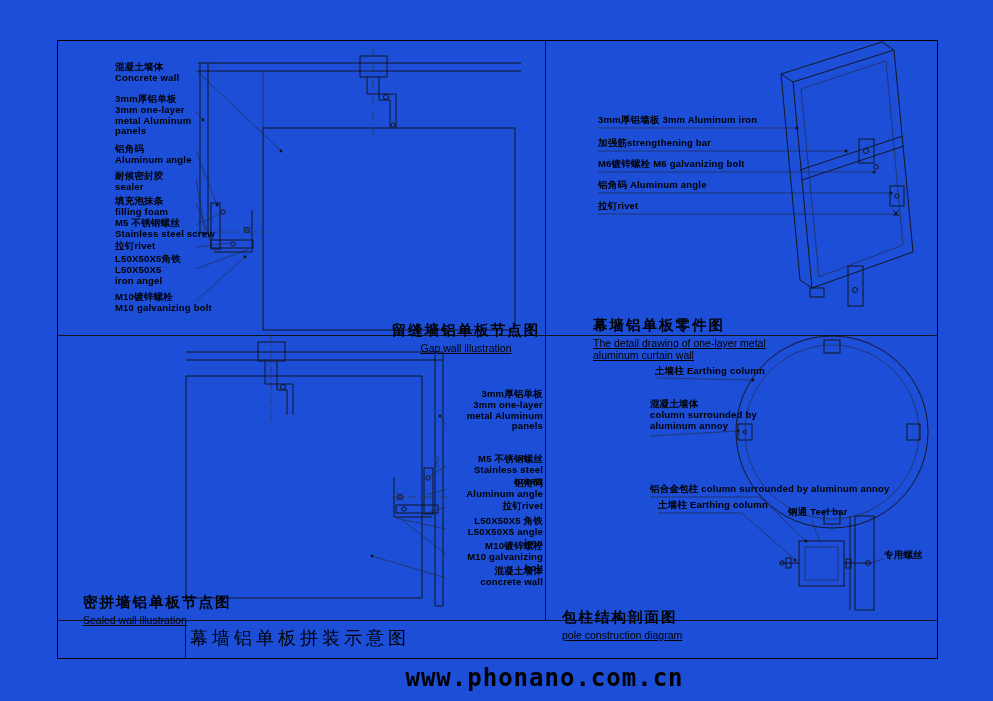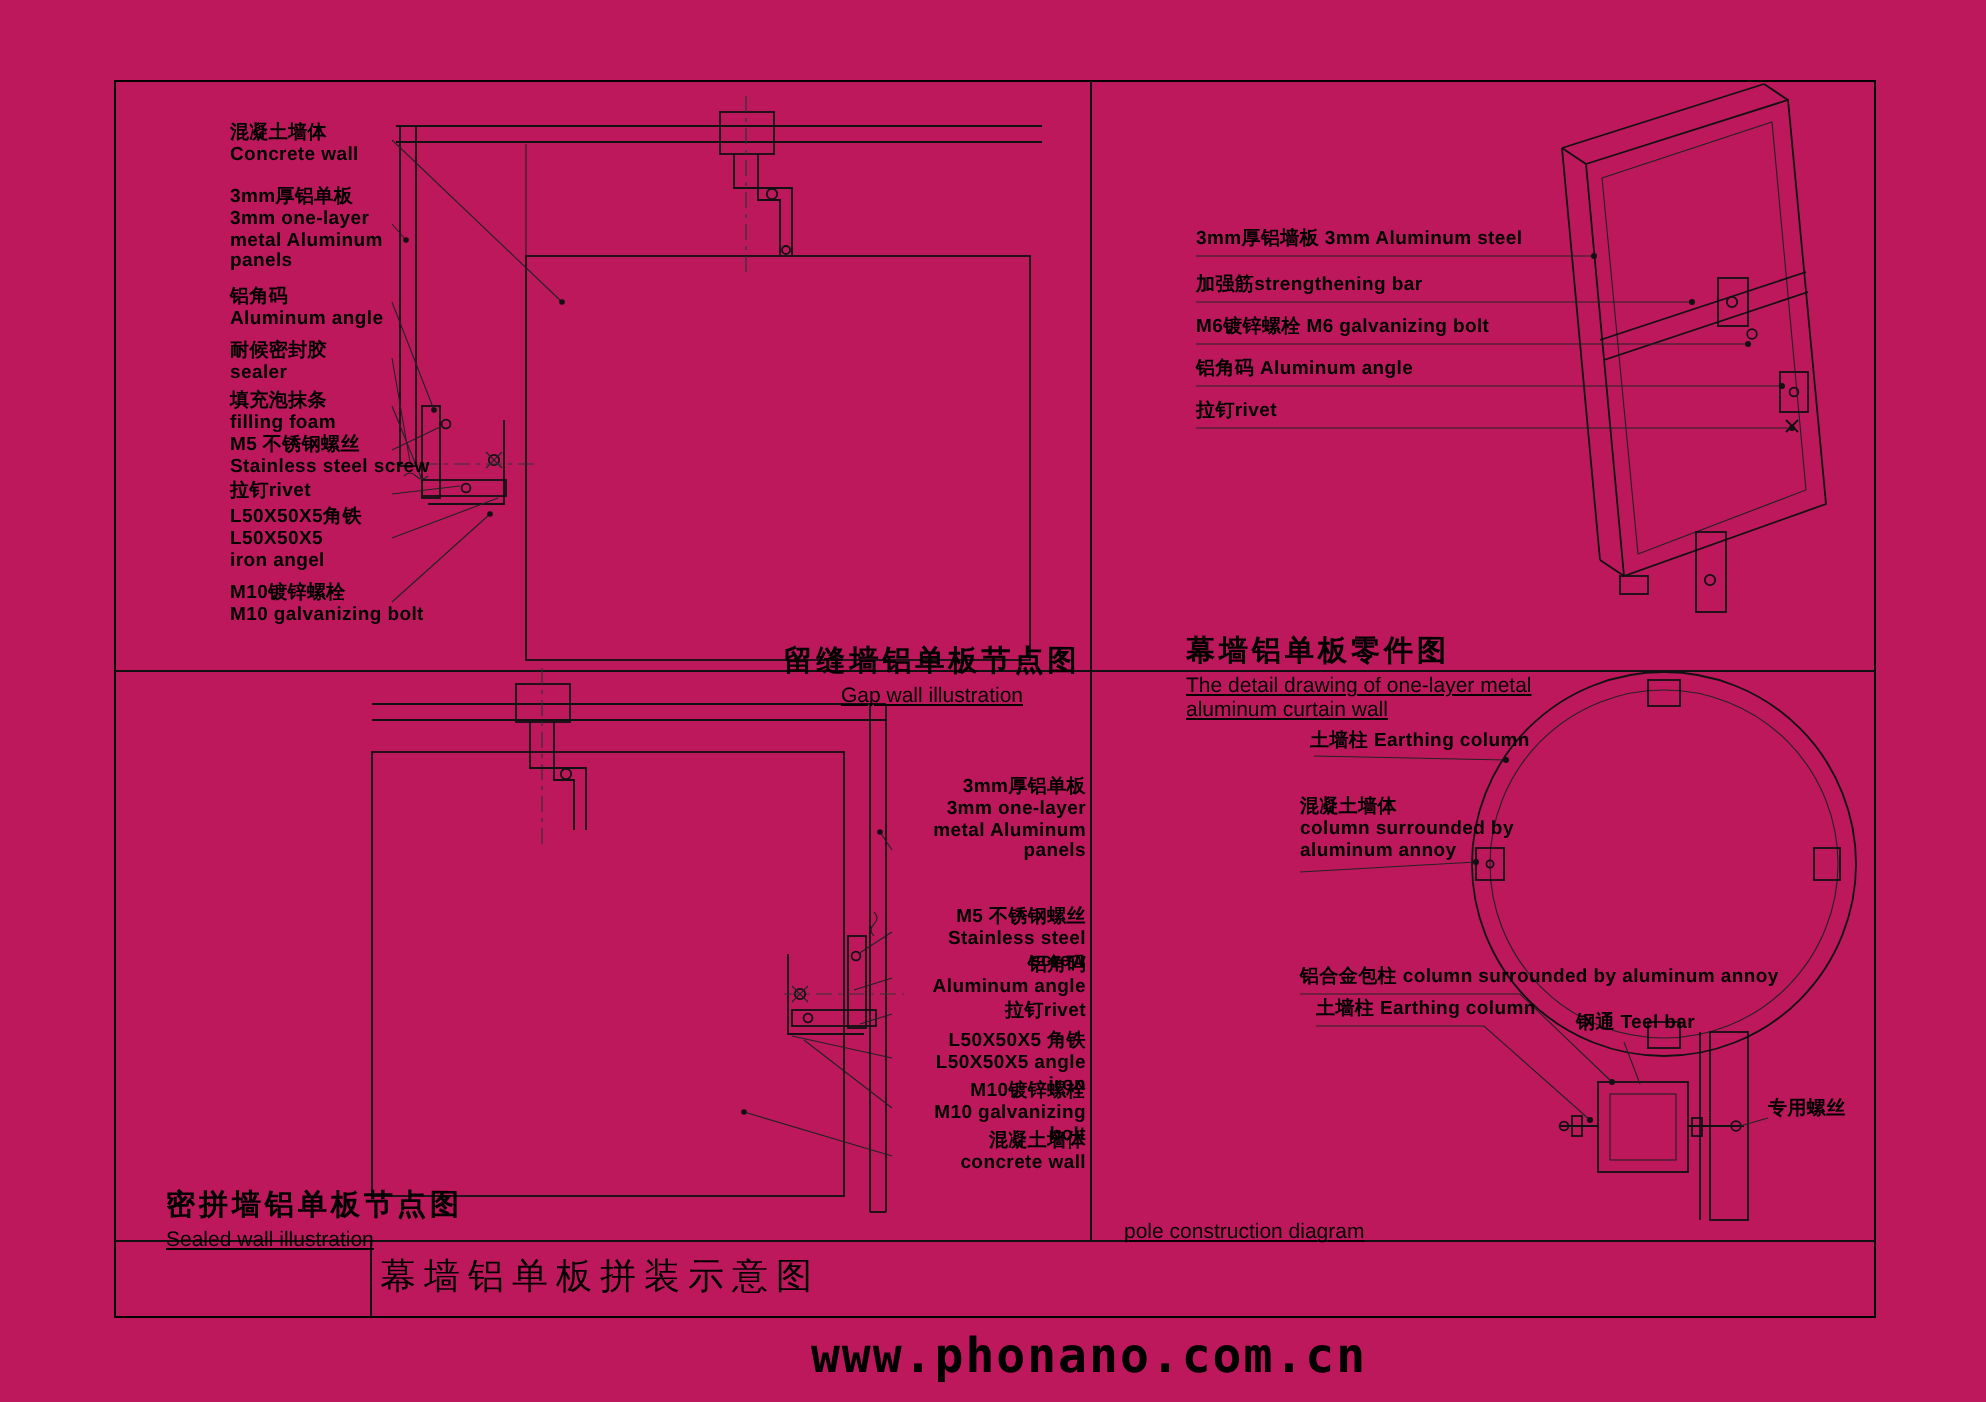--- a/index.html
+++ b/index.html
@@ -1,16 +1,16 @@
 <!DOCTYPE html>
 <html><head>
 <meta charset="utf-8">
 <style>
   html,body{margin:0;padding:0;background:#fff;}
-  .page{position:relative;width:993px;height:701px;background:#be185d;overflow:hidden;
+  .page{position:relative;width:993px;height:701px;background:#1d4ed8;overflow:hidden;
         font-family:"Liberation Sans",sans-serif;color:#000;}
   svg{position:absolute;left:0;top:0;}
   .ln{stroke:#111;stroke-width:0.9;fill:none;}
   .thk{stroke:#000;stroke-width:1.1;fill:none;}
   .thin{stroke:#222;stroke-width:0.55;fill:none;}
   .cl{stroke:#333;stroke-width:0.6;stroke-dasharray:8 3 2 3;fill:none;}
   .dot{fill:#111;stroke:none;}
   .lbl{position:absolute;font-size:9.5px;line-height:10.8px;font-weight:700;
        white-space:pre-line;letter-spacing:0.2px;}
   .lbl.r{text-align:right;width:96px;}
@@ -239,21 +239,21 @@
   <div class="lbl" style="left:115px;top:254px">L50X50X5角铁
 L50X50X5
 iron angel</div>
   <div class="lbl" style="left:115px;top:292px">M10镀锌螺栓
 M10 galvanizing bolt</div>
   <div class="cap center" style="left:386px;top:297px;width:160px">
     <div class="zh">留缝墙铝单板节点图</div>
     <div class="en">Gap wall illustration</div>
   </div>
 
-  <div class="lbl" style="left:598px;top:115px">3mm厚铝墙板  3mm Aluminum steel</div>
+  <div class="lbl" style="left:598px;top:115px">3mm厚铝墙板  3mm Aluminum iron</div>
   <div class="lbl" style="left:598px;top:138px">加强筋strengthening bar</div>
   <div class="lbl" style="left:598px;top:159px">M6镀锌螺栓  M6 galvanizing bolt</div>
   <div class="lbl" style="left:598px;top:180px">铝角码 Aluminum angle</div>
   <div class="lbl" style="left:598px;top:201px">拉钉rivet</div>
   <div class="cap" style="left:593px;top:292px;width:240px">
     <div class="zh">幕墙铝单板零件图</div>
     <div class="en">The detail drawing of one-layer metal
 aluminum curtain wall</div>
   </div>
 
@@ -279,19 +279,20 @@
 
   <div class="lbl" style="left:655px;top:366px">土墙柱 Earthing column</div>
   <div class="lbl" style="left:650px;top:399px">混凝土墙体
 column surrounded by
 aluminum annoy</div>
   <div class="lbl" style="left:650px;top:484px">铝合金包柱 column surrounded by aluminum annoy</div>
   <div class="lbl" style="left:658px;top:500px">土墙柱 Earthing column</div>
   <div class="lbl" style="left:788px;top:507px">钢通 Teel bar</div>
   <div class="lbl" style="left:884px;top:550px">专用螺丝</div>
   <div class="cap" style="left:562px;top:584px;width:195px">
+    <div class="zh">包柱结构剖面图</div>
     <div class="en">pole construction diagram</div>
   </div>
 
   <div class="main-title">幕墙铝单板拼装示意图</div>
   <div class="website">www.phonano.com.cn</div>
 
 </div>
 
 </body></html>

